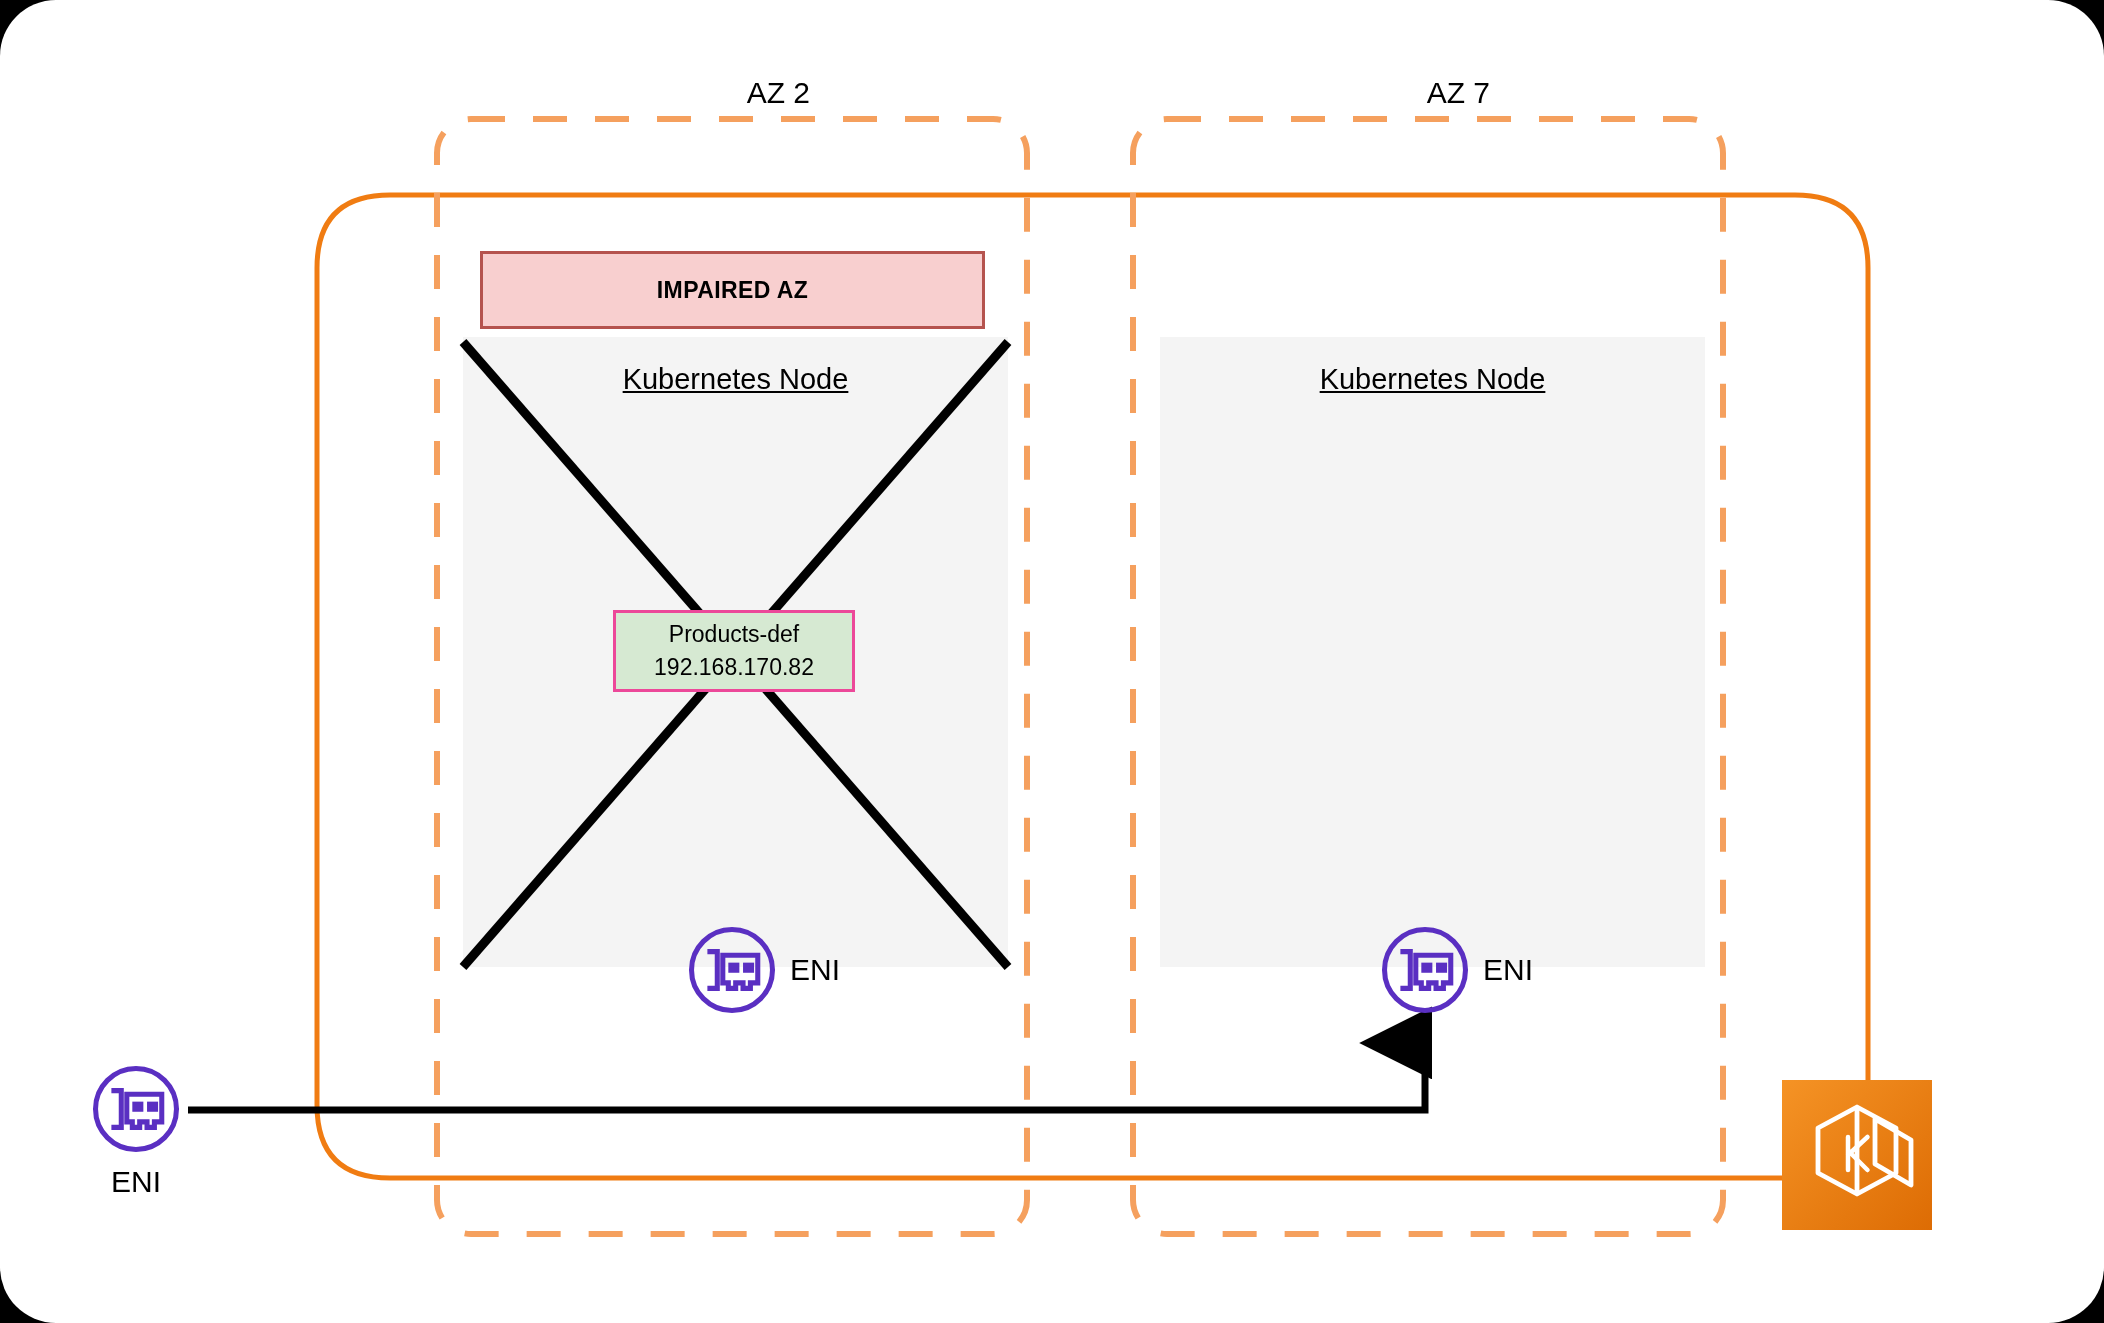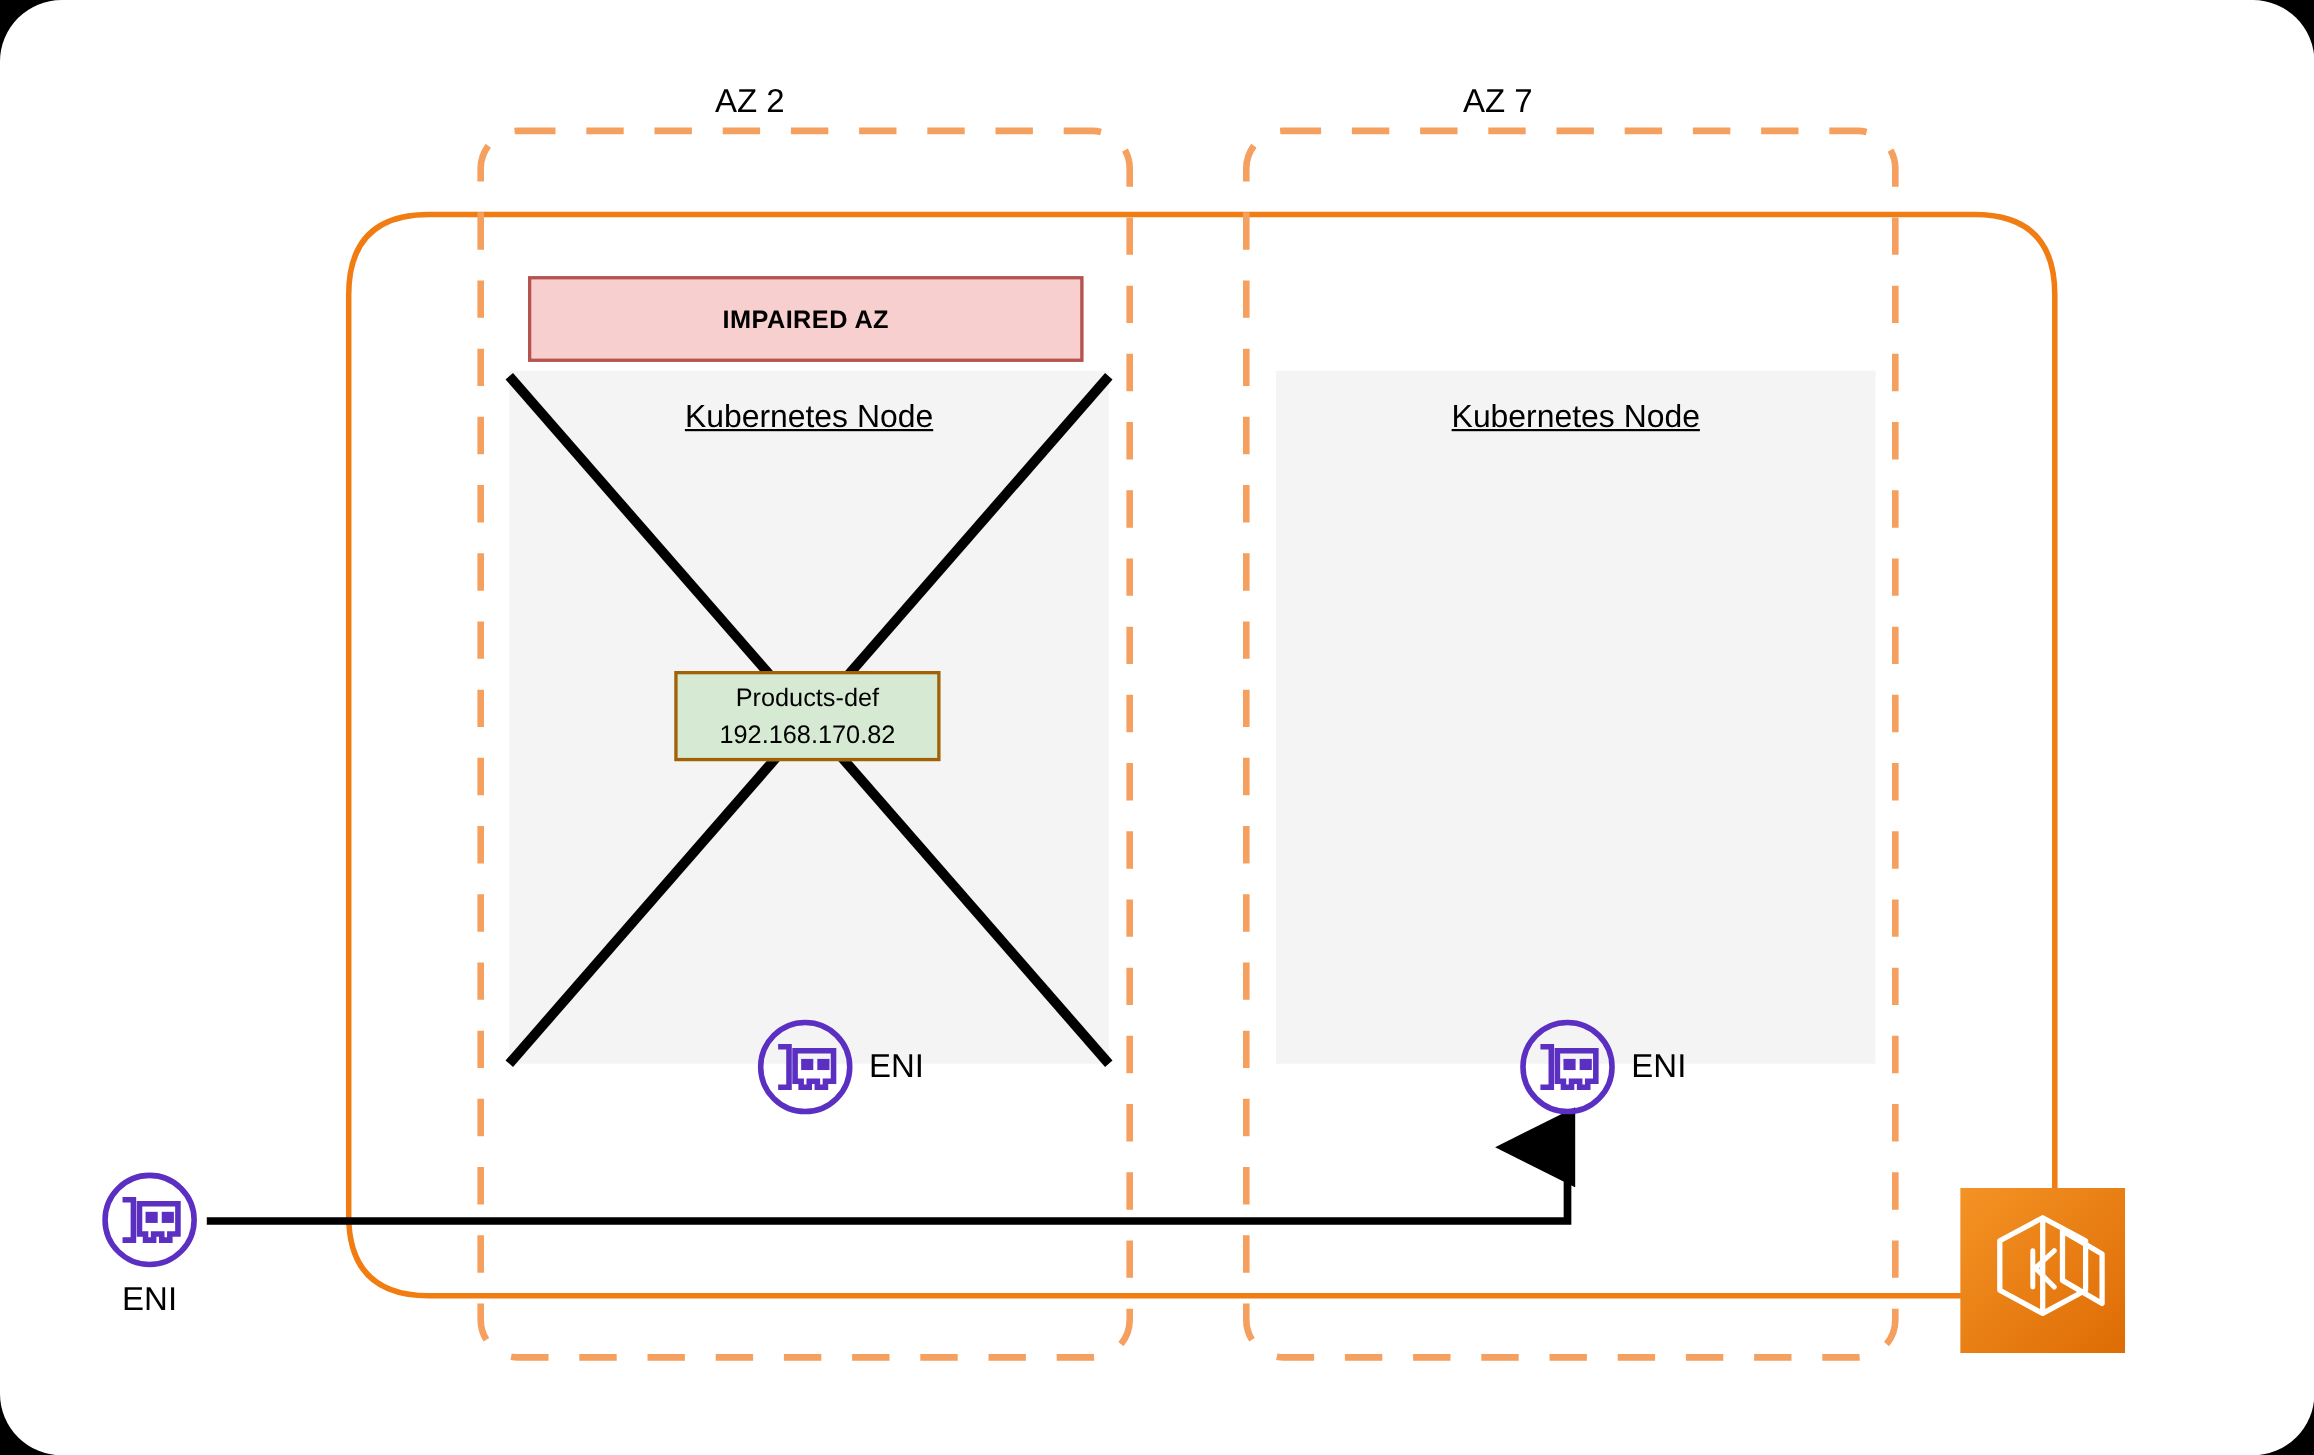--- a/index.html
+++ b/index.html
@@ -22,21 +22,21 @@
     top: 0;
     width: 2104px;
     height: 1323px;
     overflow: visible;
   }
   .az-label {
     position: absolute;
     font-size: 30px;
     color: #000000;
     white-space: nowrap;
-    text-align: left;
+    text-align: right;
   }
   .node-box {
     position: absolute;
     background: #f4f4f4;
     box-sizing: border-box;
   }
   .node-title {
     position: absolute;
     width: 100%;
     top: 26px;
@@ -54,21 +54,21 @@
     align-items: center;
     justify-content: center;
     font-size: 23px;
     font-weight: bold;
     color: #000000;
     letter-spacing: 0.4px;
   }
   .pod-box {
     position: absolute;
     background: #d6e9d2;
-    border: 3px solid #a16207;
+    border: 3px solid #ec4899;
     box-sizing: border-box;
     display: flex;
     flex-direction: column;
     align-items: center;
     justify-content: center;
     font-size: 23px;
     color: #000000;
     line-height: 1.45;
   }
   .eni-group {

